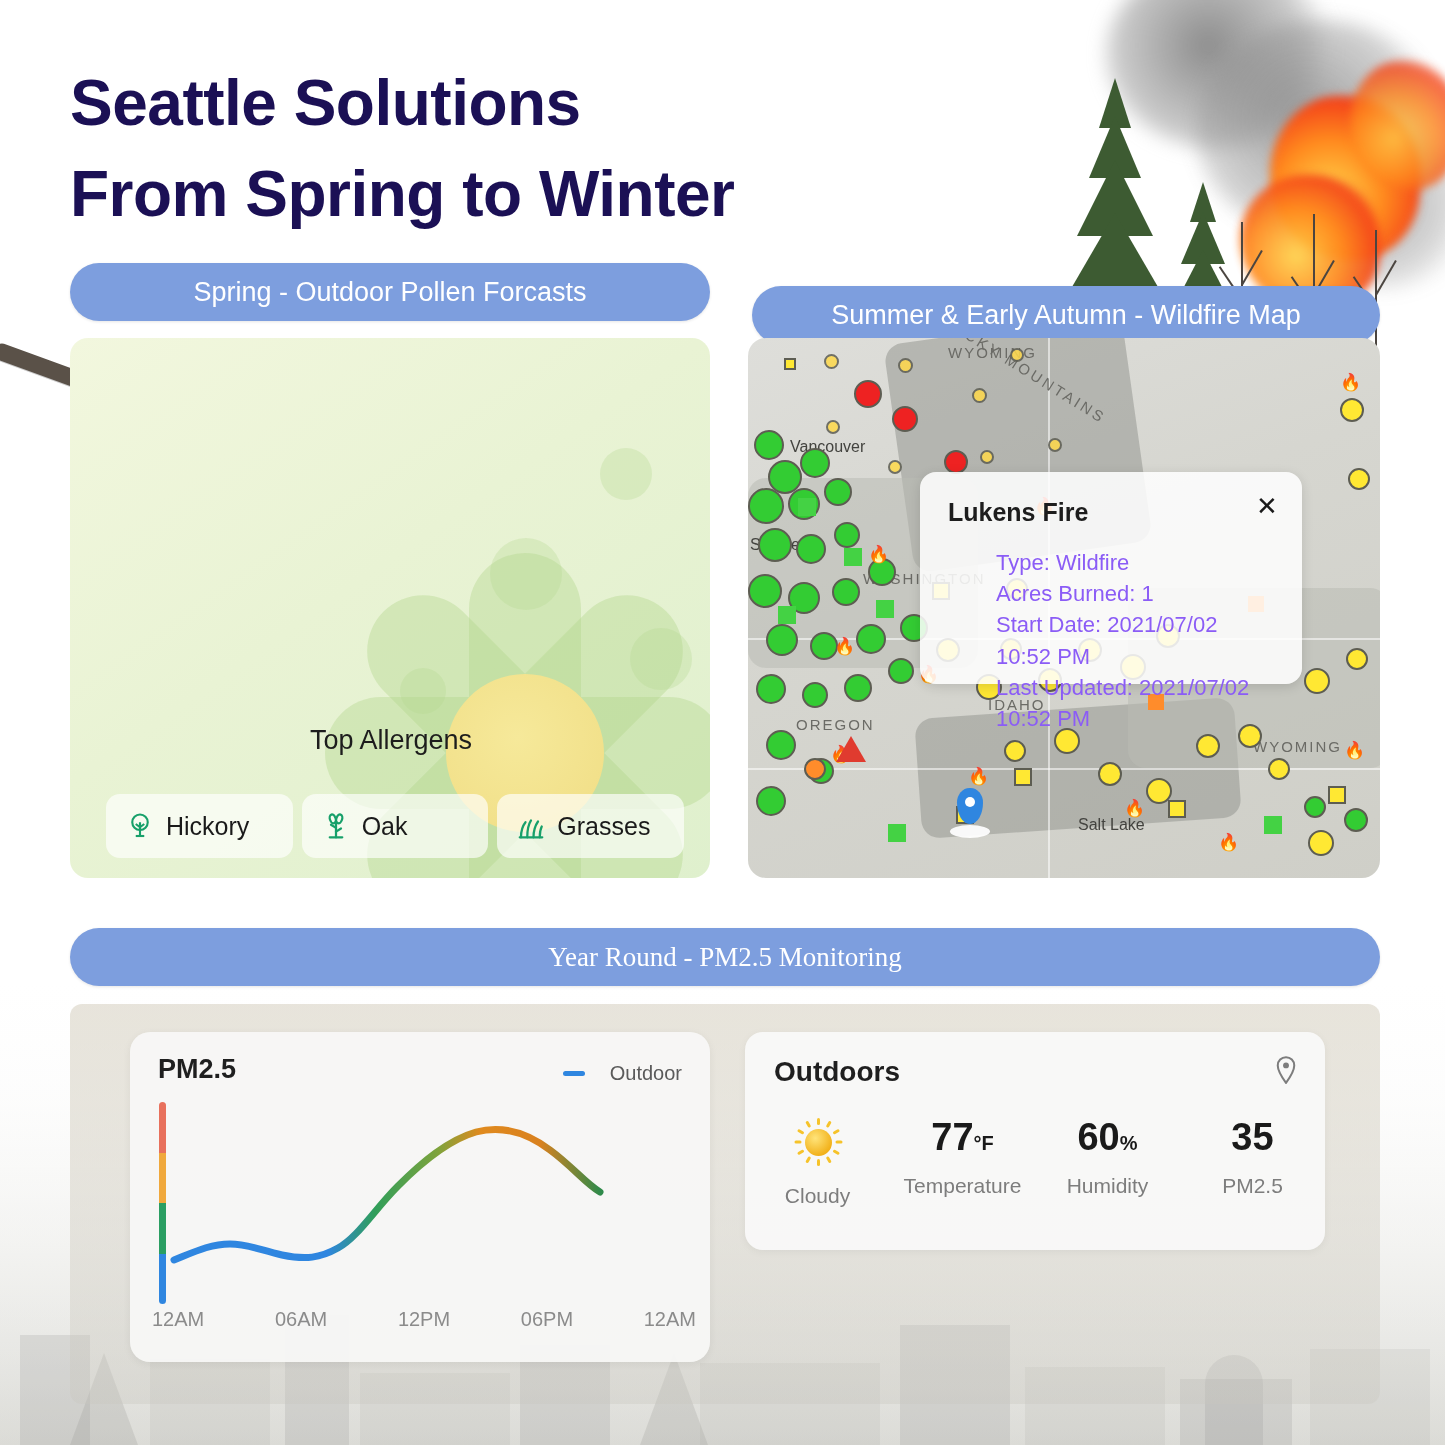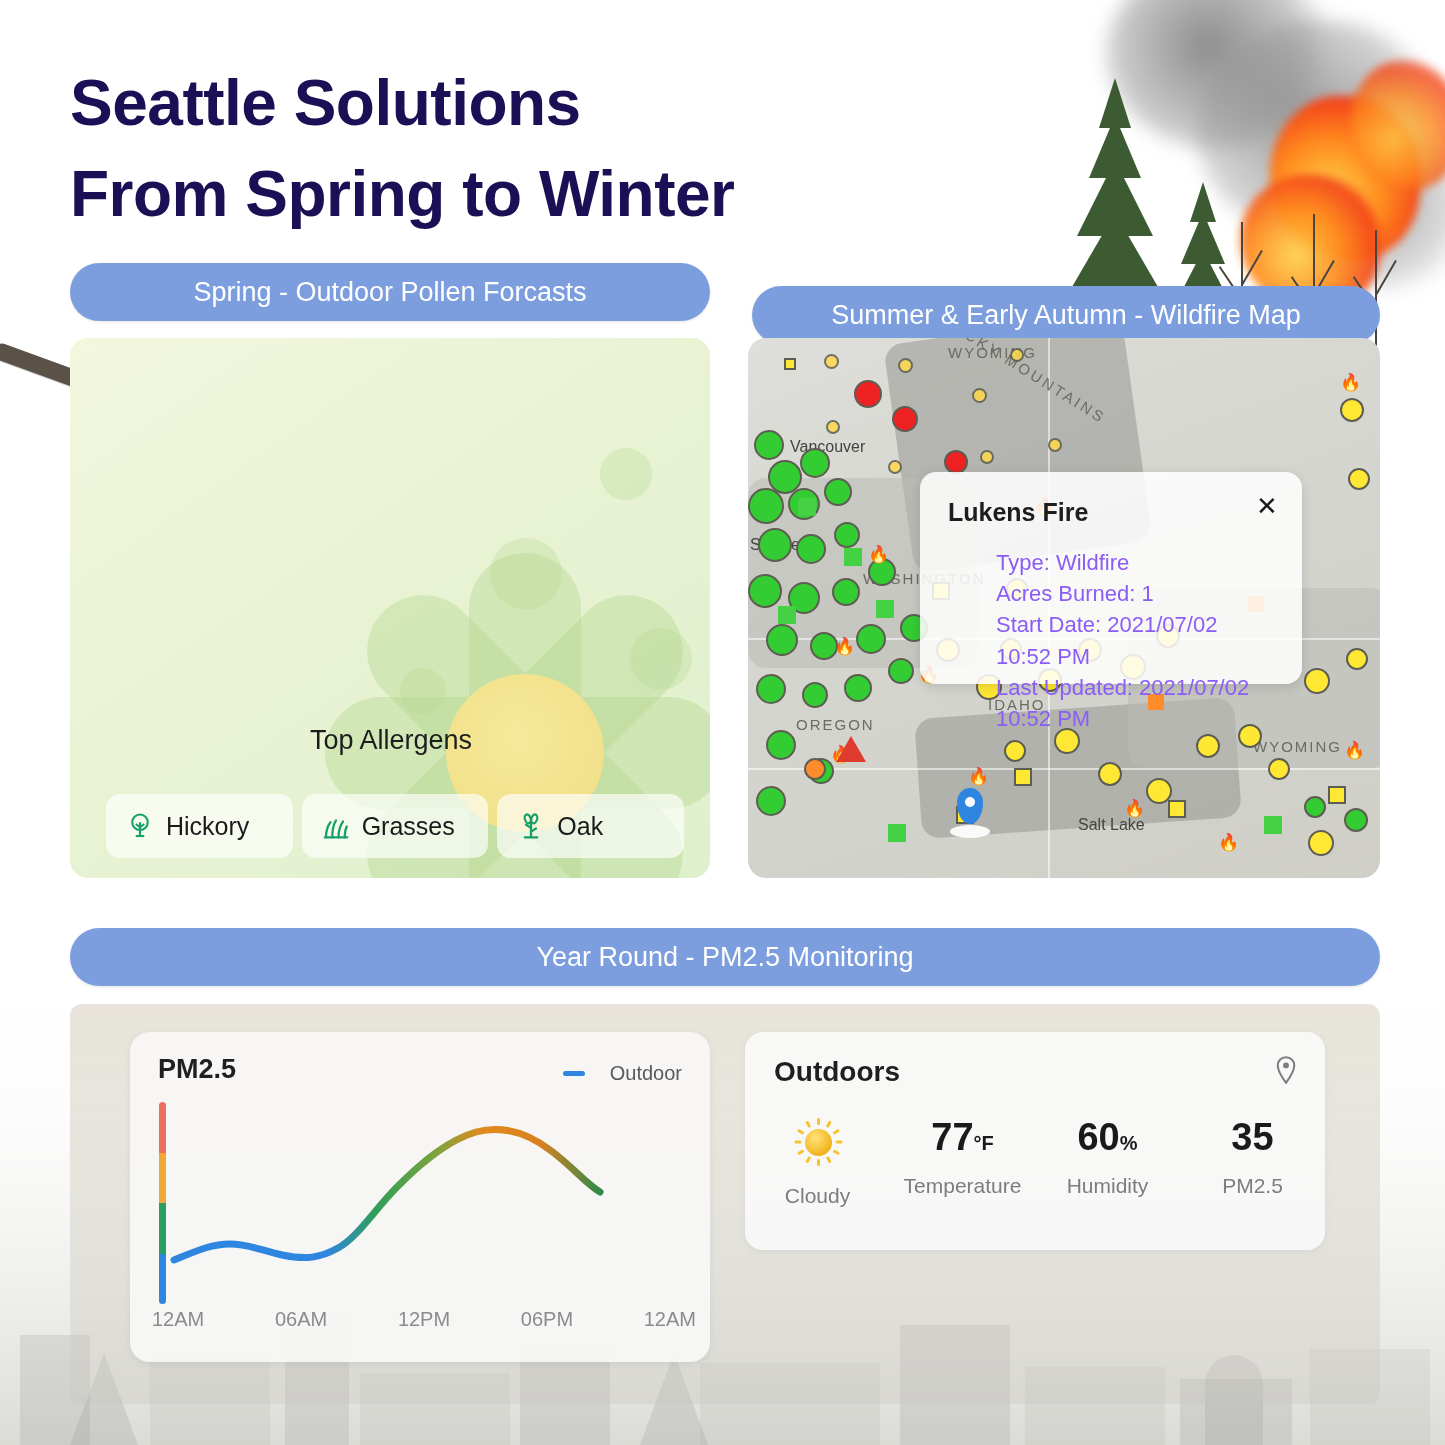--- a/index.html
+++ b/index.html
@@ -87,21 +87,21 @@
   
   .pill {
     position:absolute; height:58px; border-radius:29px;
     background:#7d9ede;
     display:flex; align-items:center; justify-content:center;
     color:#ffffff; font-size:27px; font-weight:400;
     box-shadow: 0 1px 3px rgba(0,0,0,0.10);
   }
   #pill-spring { left:70px; top:263px; width:640px; }
   #pill-summer { left:752px; top:278px; width:628px;margin-top:8px; }
-  #pill-year   { left:70px; top:928px; width:1310px; }
+  #pill-year   { left:70px; top:928px; width:1310px;font-family:Liberation Serif, serif; }
 
   
   .pollen-card {
     position:absolute; left:70px; top:338px; width:640px; height:540px;
     border-radius:18px; overflow:hidden;
     background: linear-gradient(145deg, #f2f7de 0%, #e9f3d4 45%, #dff0cd 100%);
   }
   .flower-bg { position:absolute; right:-30px; bottom:-90px; width:430px; height:430px; }
   .petal {
     position:absolute; left:50%; top:50%; width:112px; height:215px;
@@ -322,37 +322,37 @@
     <div class="allergen-chip">
       <svg width="30" height="30" viewBox="0 0 24 24" fill="none" stroke="#17a06a" stroke-width="1.7">
         <circle cx="12" cy="9" r="6.2"></circle>
         <path d="M12 9v11M12 13l-3.4-2.6M12 13l3.4-2.6"></path>
         <path d="M8.6 20h6.8"></path>
       </svg>
       <span class="lbl">Hickory</span>
     </div>
     <div class="allergen-chip">
       <svg width="30" height="30" viewBox="0 0 24 24" fill="none" stroke="#17a06a" stroke-width="1.8" stroke-linecap="round">
+        <path d="M12 21V8"></path>
+        <ellipse cx="9.4" cy="6.3" rx="2.3" ry="3.6" transform="rotate(-18 9.4 6.3)"></ellipse>
+        <ellipse cx="14.6" cy="6.3" rx="2.3" ry="3.6" transform="rotate(18 14.6 6.3)"></ellipse>
+        <path d="M12 13.5 8 11M12 16.5 16 14"></path>
+        <path d="M7 21h10"></path>
+      </svg>
+      <span class="lbl">Oak</span>
+    </div>
+    <div class="allergen-chip">
+      <svg width="30" height="30" viewBox="0 0 24 24" fill="none" stroke="#17a06a" stroke-width="1.8" stroke-linecap="round">
         <path d="M4 21c0-6 1.6-9.5 3.6-12"></path>
         <path d="M9 21c0-7 1.4-11 3-13.5"></path>
         <path d="M14 21c0-6 1.8-10 3.6-12.6"></path>
         <path d="M19 21c0-4 .7-6.8 1.6-8.6"></path>
         <path d="M3 21h18"></path>
       </svg>
       <span class="lbl">Grasses</span>
-    </div>
-    <div class="allergen-chip">
-      <svg width="30" height="30" viewBox="0 0 24 24" fill="none" stroke="#17a06a" stroke-width="1.8" stroke-linecap="round">
-        <path d="M12 21V8"></path>
-        <ellipse cx="9.4" cy="6.3" rx="2.3" ry="3.6" transform="rotate(-18 9.4 6.3)"></ellipse>
-        <ellipse cx="14.6" cy="6.3" rx="2.3" ry="3.6" transform="rotate(18 14.6 6.3)"></ellipse>
-        <path d="M12 13.5 8 11M12 16.5 16 14"></path>
-        <path d="M7 21h10"></path>
-      </svg>
-      <span class="lbl">Oak</span>
     </div>
   </div>
 
   <div class="map-card">
     <div class="landmass" style="left:150px; top:-10px; width:240px; height:230px; transform:rotate(-8deg);"></div>
     <div class="landmass pale" style="left:0px; top:140px; width:230px; height:190px;"></div>
     <div class="landmass" style="left:170px; top:370px; width:320px; height:120px; transform:rotate(-4deg);"></div>
     <div class="landmass pale" style="left:380px; top:250px; width:260px; height:180px;"></div>
     <div class="road" style="left:0; top:300px; width:632px;"></div>
     <div class="road" style="left:0; top:430px; width:632px;"></div>

